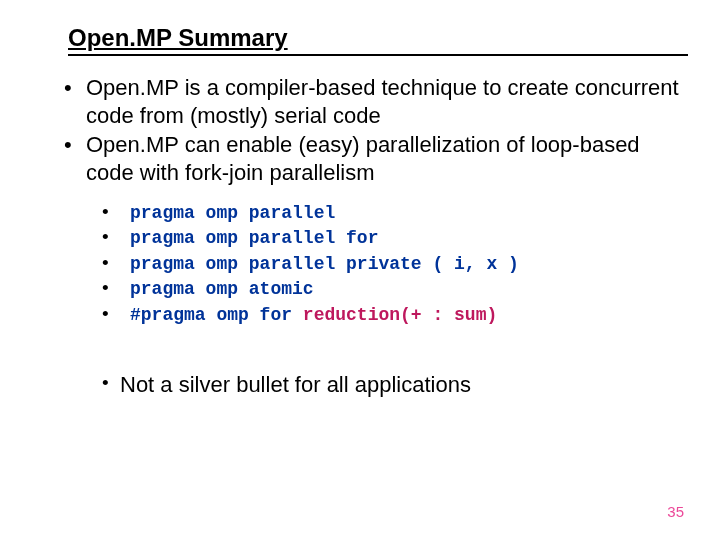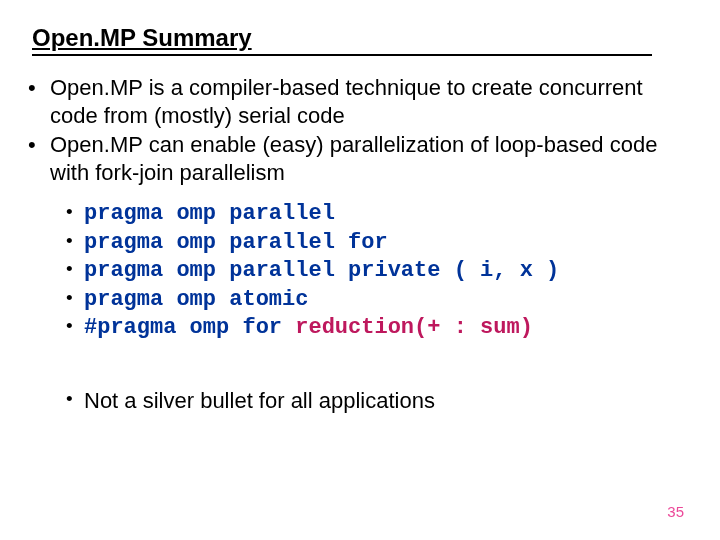--- a/index.html
+++ b/index.html
@@ -10,21 +10,21 @@
     background: #ffffff;
     font-family: Arial, Helvetica, sans-serif;
     color: #000;
     overflow: hidden;
   }
   .slide {
     position: relative;
     width: 720px;
     height: 540px;
     box-sizing: border-box;
-    padding: 24px 40px 0 20px;
+    padding: 24px 40px 0 56px;
     border-radius: 32px;
   }
   .title-wrap {
     margin-left: 12px;
     margin-right: 0;
   }
   .title {
     font-size: 24px;
     font-weight: bold;
     text-decoration: underline;
@@ -88,21 +88,22 @@
     content: "•";
     position: absolute;
     left: 0;
     top: 0;
     font-size: 19px;
   }
   .mono {
     font-family: "Courier New", Courier, monospace;
     color: #003399;
     font-weight: bold;
-    font-size: 22px;
+    font-size: 18px;
+    margin-left: 10px;
   }
   .mono .red {
     color: #be185d;
   }
   .pagenum {
     position: absolute;
     right: 36px;
     bottom: 20px;
     font-size: 15px;
     color: #ec4899;

